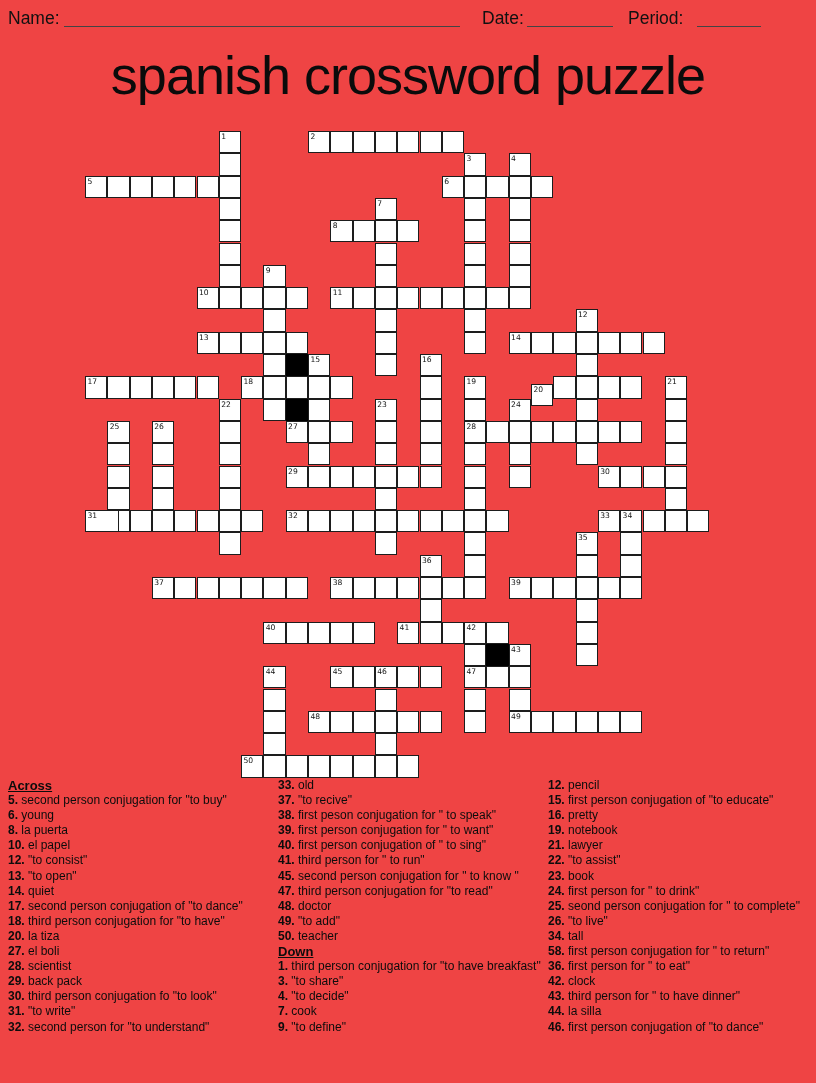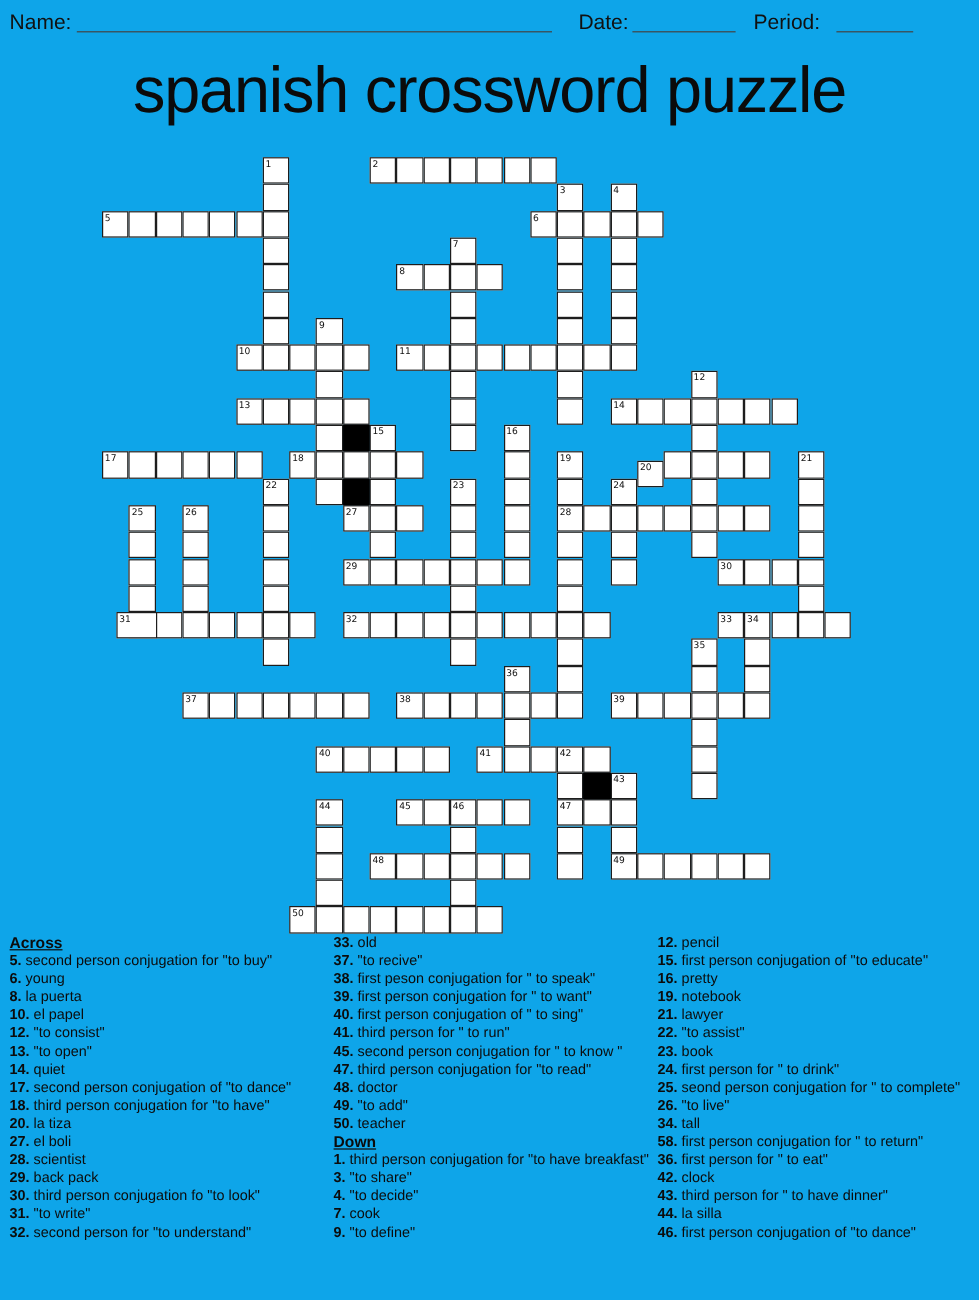--- a/index.html
+++ b/index.html
@@ -1,16 +1,16 @@
 <!DOCTYPE html>
 <html><head>
 <meta charset="utf-8">
 <style>
   html,body{margin:0;padding:0;background:#fff;}
-  .page{position:relative;width:816px;height:1083px;background:#0ea5e9;overflow:hidden;
+  .page{position:relative;width:816px;height:1083px;background:#ef4444;overflow:hidden;
         font-family:"Liberation Sans",sans-serif;color:#111;}
   
   .hdr-label{position:absolute;top:8px;font-size:17.5px;color:#111;white-space:nowrap;}
   .hdr-line{position:absolute;top:26px;border-bottom:1.6px solid #444;height:0;}
   
   .title{position:absolute;top:44px;left:0;width:100%;text-align:center;
          font-size:54px;letter-spacing:-1px;color:#0b0b0b;font-weight:500;}
   
   .grid{position:absolute;left:85px;top:131px;width:626px;height:648px;}
   .cell{position:absolute;width:22.3px;height:22.3px;box-sizing:border-box;
@@ -262,21 +262,21 @@
       </div>
       <div class="cell" style="left: 223px; top: 334.5px;"></div>
       <div class="cell" style="left: 245.3px; top: 334.5px;"></div>
       <div class="cell" style="left: 267.6px; top: 334.5px;"></div>
       <div class="cell" style="left: 312.2px; top: 334.5px;"></div>
       <div class="cell" style="left: 512.9px; top: 334.5px;">
         <span class="cellnum">30</span>
       </div>
       <div class="cell" style="left: 535.2px; top: 334.5px;"></div>
       <div class="cell" style="left: 557.5px; top: 334.5px;"></div>
-      <div class="cell" style="left: 12px; top: 379.1px; padding-left: 32px;">
+      <div class="cell" style="left: 0px; top: 379.1px; padding-left: 32px;">
         <span class="cellnum">31</span>
       </div>
       <div class="cell" style="left: 44.6px; top: 379.1px;"></div>
       <div class="cell" style="left: 89.2px; top: 379.1px;"></div>
       <div class="cell" style="left: 111.5px; top: 379.1px;"></div>
       <div class="cell" style="left: 156.1px; top: 379.1px;"></div>
       <div class="cell" style="left: 200.7px; top: 379.1px;">
         <span class="cellnum">32</span>
       </div>
       <div class="cell" style="left: 223px; top: 379.1px;"></div>

